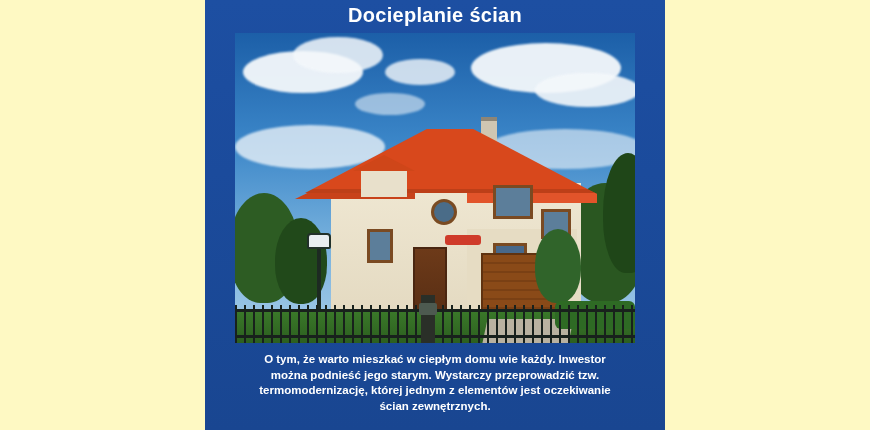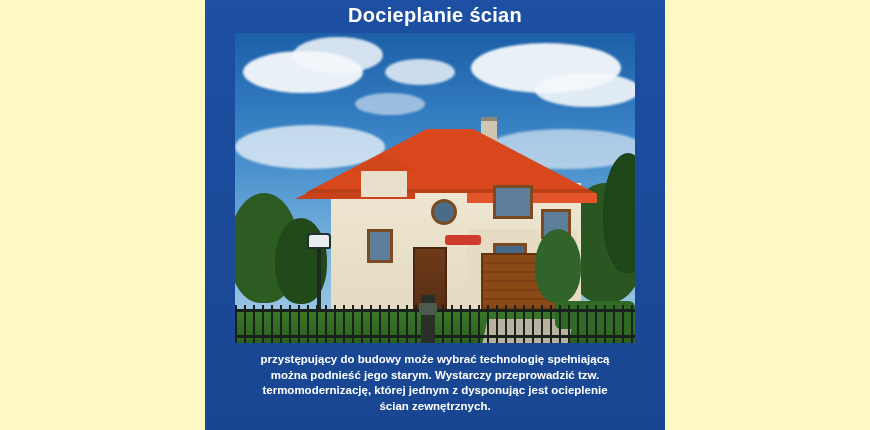--- a/index.html
+++ b/index.html
@@ -381,20 +381,20 @@
       <div class="hedge"></div>
 
       <div class="fence"></div>
       <div class="fence-rail"></div>
       <div class="fence-rail2"></div>
       <div class="gate-post"></div>
       <div class="mailbox"></div>
     </div>
 
     <div class="caption">
-      <p>przystępujący do budowy może wybrać technologię spełniającą</p>
+      <p>O tym, że warto mieszkać w ciepłym domu wie każdy. Inwestor</p>
       <p>można podnieść jego starym. Wystarczy przeprowadzić tzw.</p>
-      <p>termomodernizację, której jednym z dysponując jest ocieplenie</p>
+      <p>termomodernizację, której jednym z elementów jest oczekiwanie</p>
       <p>ścian zewnętrznych.</p>
     </div>
 
   </div>
 </div>
 
 </body></html>

